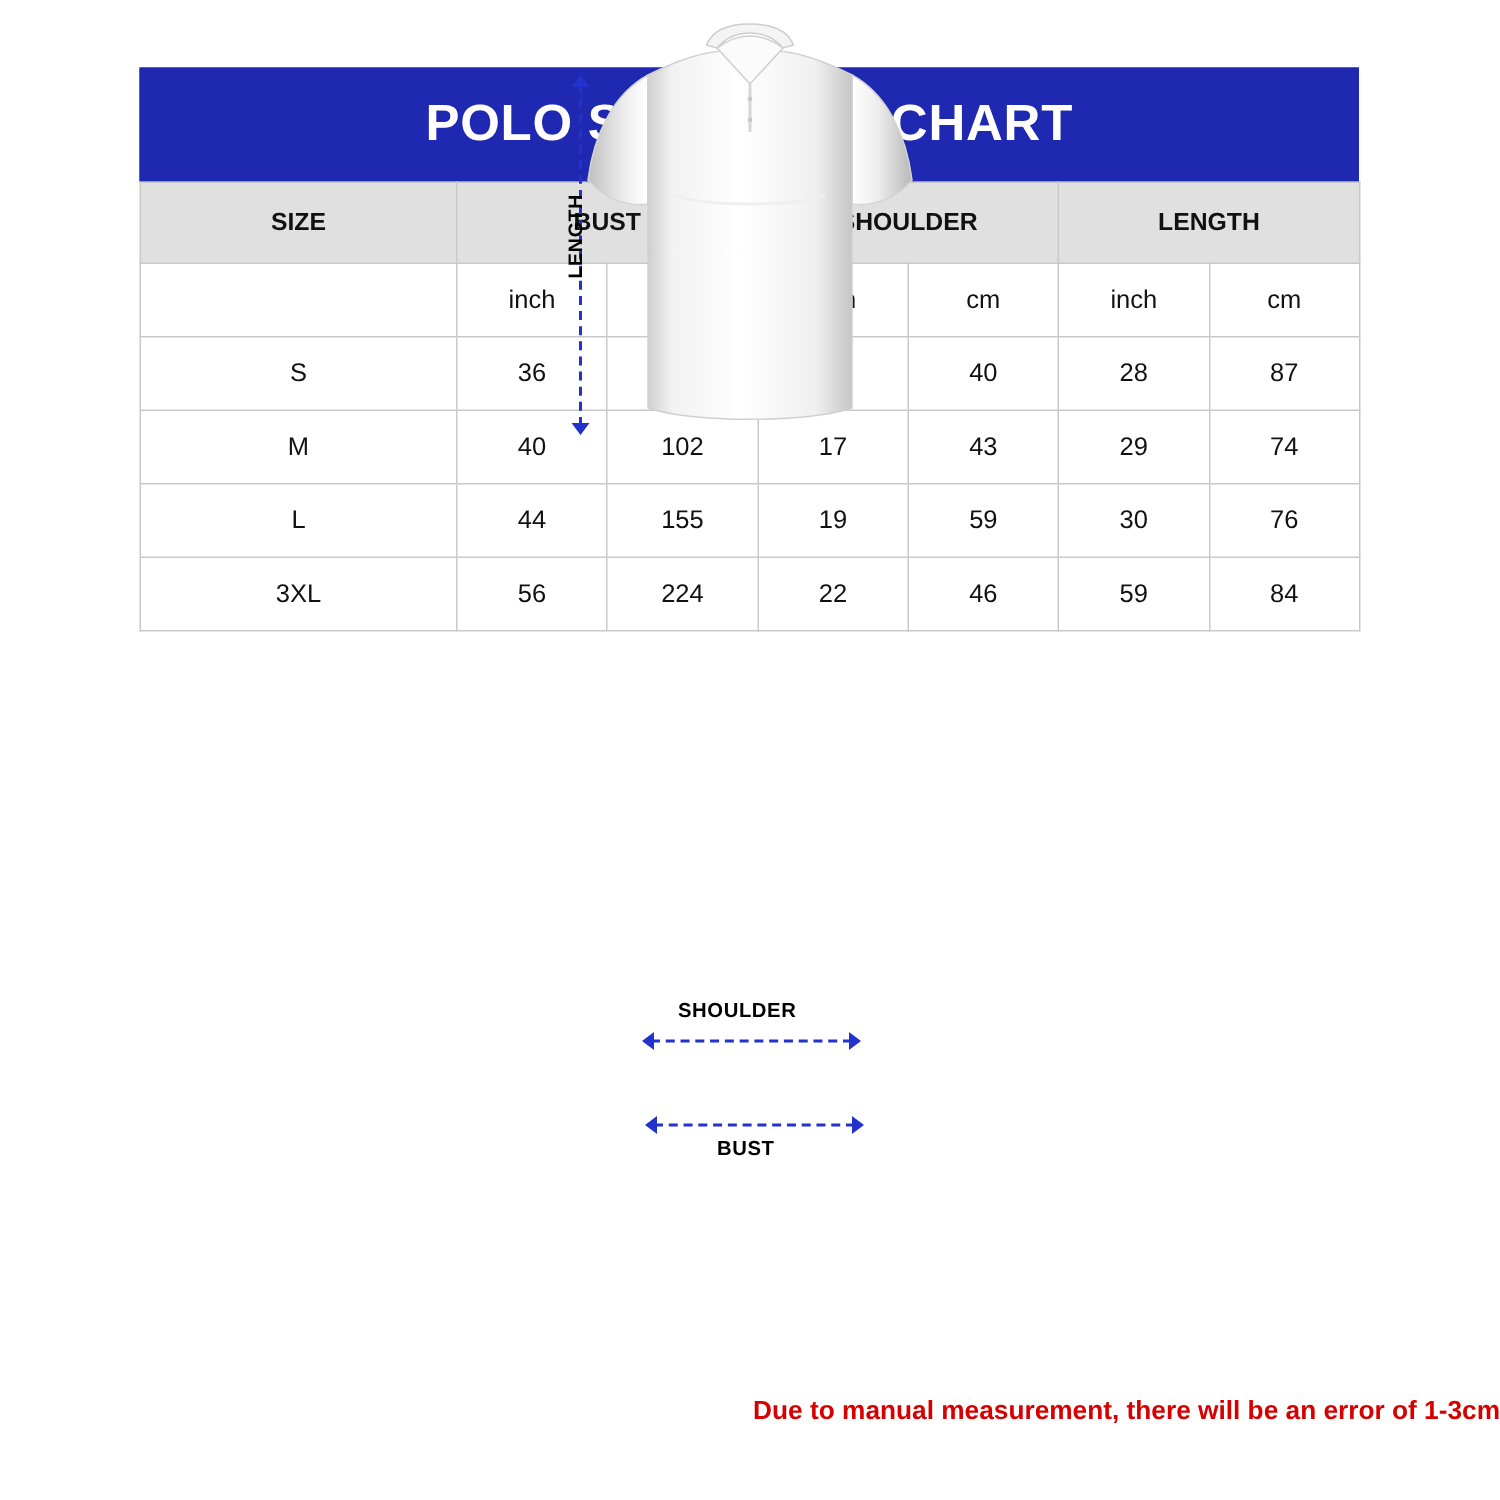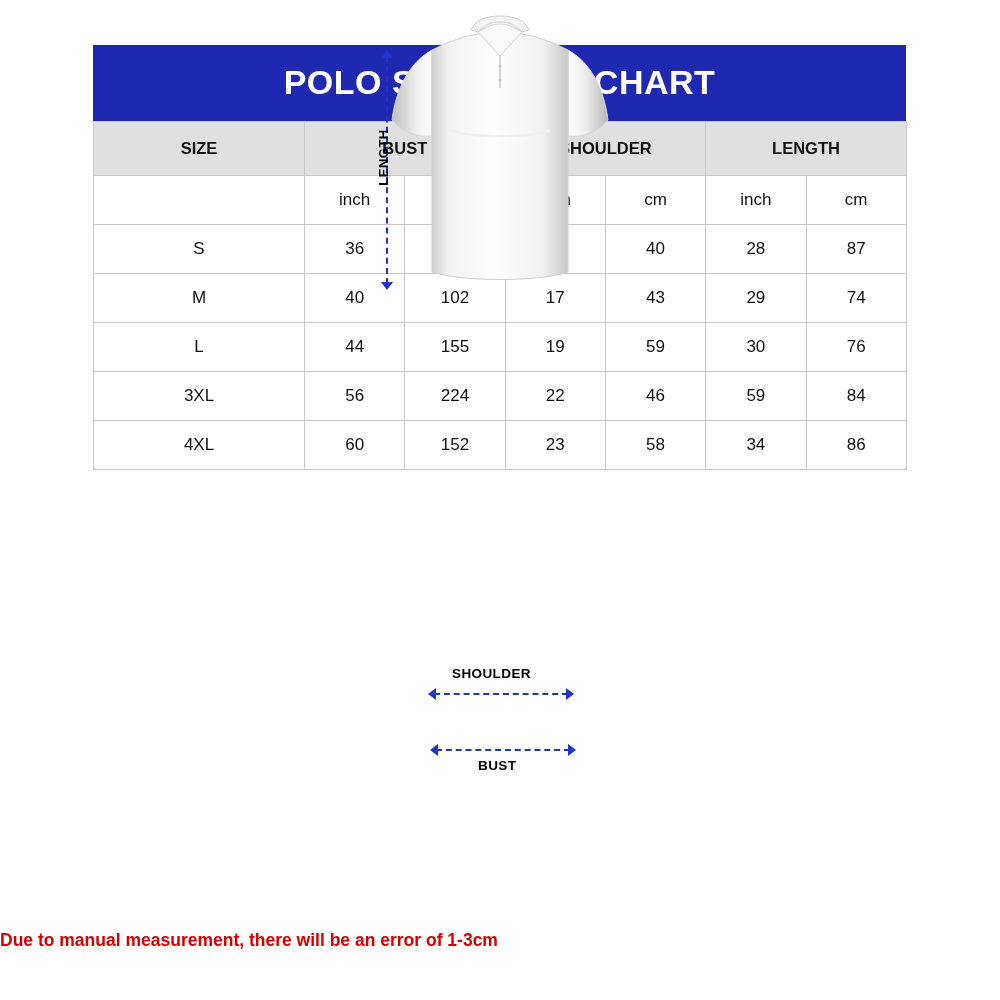--- a/index.html
+++ b/index.html
@@ -201,21 +201,21 @@
     font-weight: bold;
     color: #000;
     letter-spacing: 0.4px;
   }
 
   .note {
     position: absolute;
     left: 0;
     top: 930px;
     width: 1000px;
-    text-align: left;
+    text-align: right;
     color: #d60000;
     font-size: 17.5px;
     font-weight: bold;
   }
 </style>
 </head>
 <body>
 
 <div class="page">
 
@@ -279,29 +279,20 @@
           <td>76</td>
         </tr>
         <tr>
           <td class="size-cell">3XL</td>
           <td>56</td>
           <td>224</td>
           <td>22</td>
           <td>46</td>
           <td>59</td>
           <td>84</td>
-        </tr>
-        <tr>
-          <td class="size-cell">4XL</td>
-          <td>60</td>
-          <td>152</td>
-          <td>23</td>
-          <td>58</td>
-          <td>34</td>
-          <td>86</td>
         </tr>
       </tbody>
     </table>
   </div>
 
   <div class="shirt-area">
     <svg width="260" height="290" viewBox="0 0 260 290">
       <defs>
         <linearGradient id="bodyGrad" x1="0" y1="0" x2="1" y2="0">
           <stop offset="0%" stop-color="#cfcfcf"></stop>

